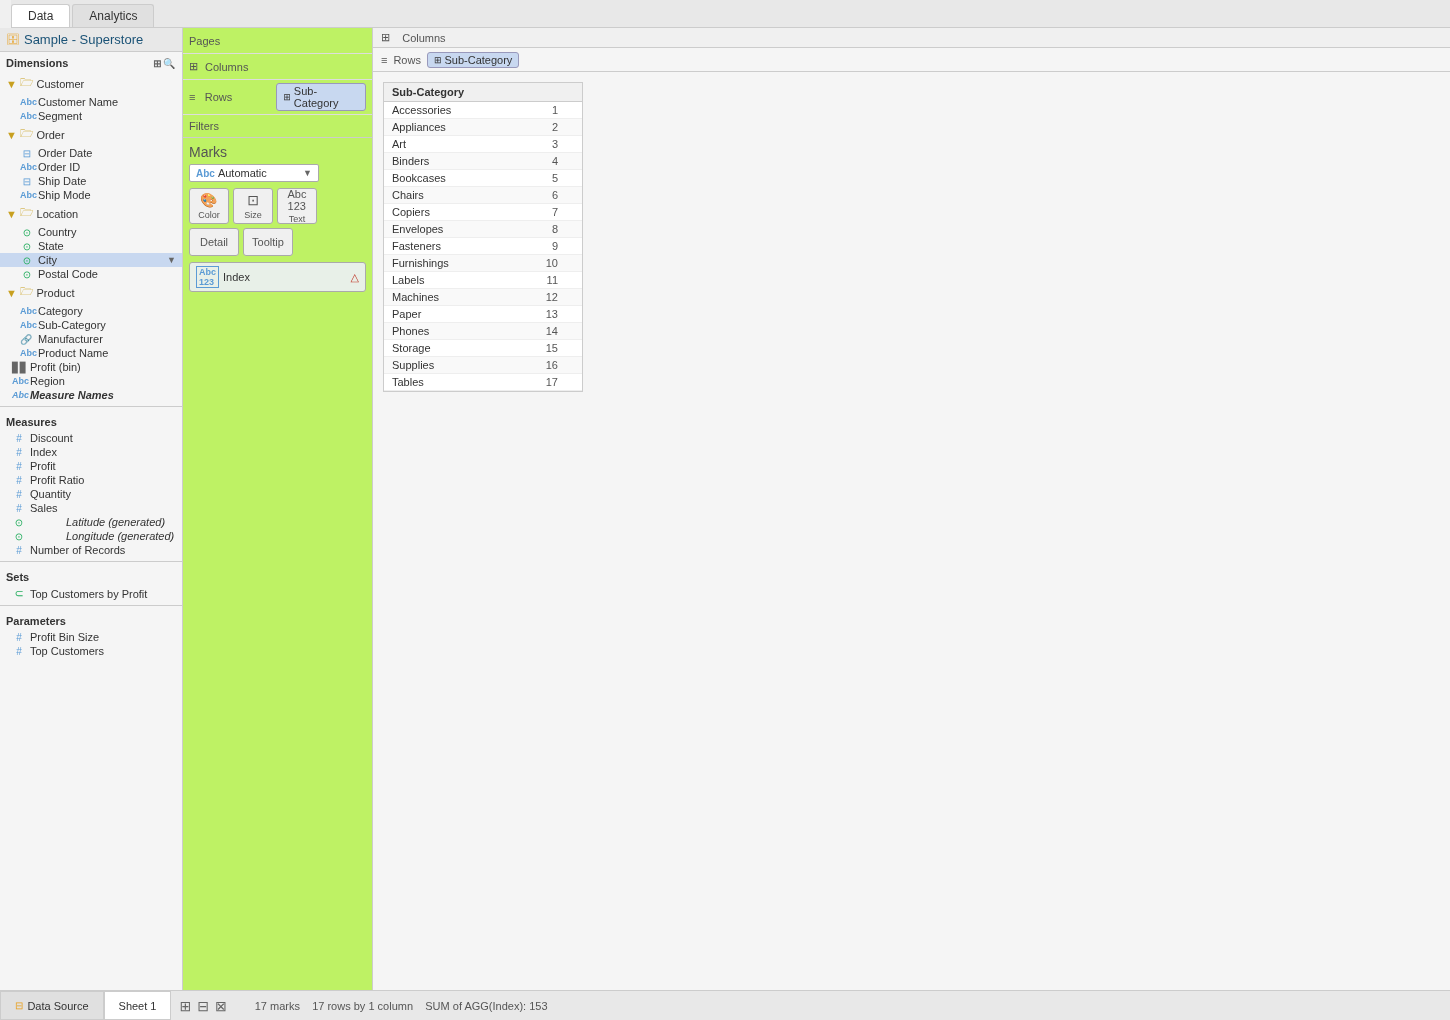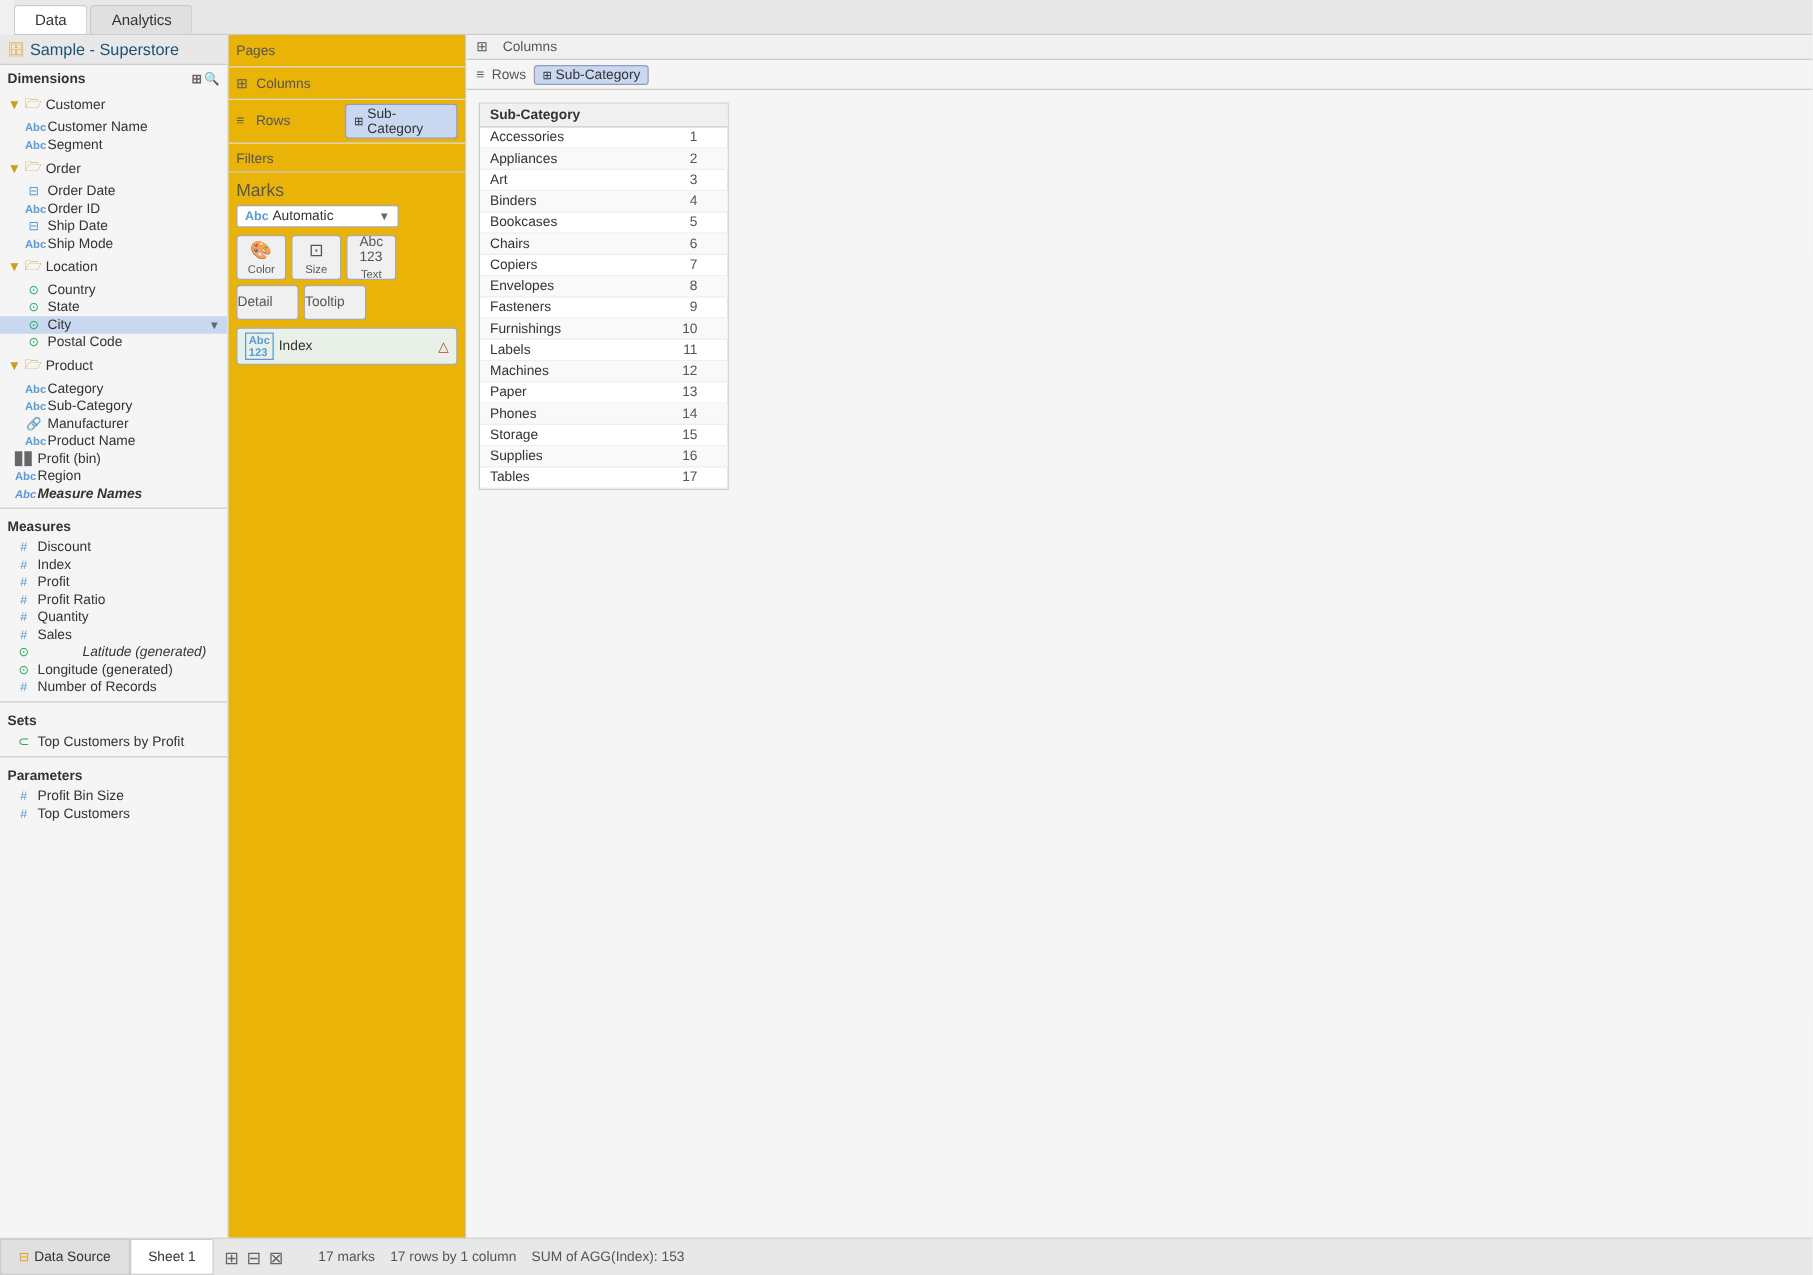--- a/index.html
+++ b/index.html
@@ -32,36 +32,36 @@
     .indented { padding-left: 20px; }
     .sidebar-scroll { overflow-y: auto; flex: 1; }
     .section-divider { border-top: 1px solid #ccc; margin: 4px 0; }
     .sidebar-section-icons { display: flex; gap: 2px; }
     .sidebar-section-icons span { cursor: pointer; font-size: 10px; color: #666; }
 
     
     .center-area { display: flex; flex: 1; flex-direction: row; }
 
     
-    .shelves-panel { width: 190px; background: #eab308; border-right: 1px solid #ccc; display: flex; flex-direction: column; }
+    .shelves-panel { width: 190px; background: #bef264; border-right: 1px solid #ccc; display: flex; flex-direction: column; }
     .shelves-row { display: flex; align-items: center; padding: 3px 6px; border-bottom: 1px solid #ddd; gap: 4px; font-size: 11px; min-height: 26px; }
     .shelves-label { font-weight: 500; color: #555; width: 70px; }
     .shelves-pill { background: #c8d8f0; border: 1px solid #99b; border-radius: 3px; padding: 1px 6px; font-size: 11px; display: flex; align-items: center; gap: 3px; }
     .shelves-pill .pill-icon { font-size: 9px; color: #333; }
     .filters-section { padding: 4px 6px; }
     .filters-label { font-size: 11px; font-weight: 500; color: #555; }
     .marks-section { padding: 6px; border-top: 1px solid #ccc; }
     .marks-label { font-size: 14px; font-weight: 400; color: #555; margin-bottom: 4px; }
     .marks-dropdown { display: flex; align-items: center; border: 1px solid #aaa; background: #fff; padding: 2px 6px; border-radius: 2px; font-size: 11px; width: 130px; cursor: pointer; }
     .marks-dropdown .abc-prefix { color: #5b9bd5; font-weight: bold; font-size: 10px; margin-right: 3px; }
     .marks-buttons { display: flex; gap: 4px; margin-top: 6px; flex-wrap: wrap; }
     .mark-btn { border: 1px solid #aaa; background: #f0f0f0; border-radius: 3px; width: 40px; height: 36px; display: flex; flex-direction: column; align-items: center; justify-content: center; cursor: pointer; font-size: 9px; color: #555; gap: 2px; }
     .mark-btn .btn-icon { font-size: 14px; }
     .marks-row2 { display: flex; gap: 4px; margin-top: 4px; }
-    .mark-btn2 { border: 1px solid #aaa; background: #f0f0f0; border-radius: 3px; width: 50px; height: 28px; display: flex; align-items: center; justify-content: flex-start; cursor: pointer; font-size: 11px; color: #555; }
+    .mark-btn2 { border: 1px solid #aaa; background: #f0f0f0; border-radius: 3px; width: 50px; height: 28px; display: flex; align-items: center; justify-content: center; cursor: pointer; font-size: 11px; color: #555; }
     .index-pill { display: flex; align-items: center; gap: 4px; margin-top: 6px; padding: 3px 6px; background: #e8f0e8; border: 1px solid #aaa; border-radius: 3px; font-size: 11px; cursor: pointer; }
     .index-pill .abc-tag { font-size: 9px; color: #5b9bd5; font-weight: bold; border: 1px solid #5b9bd5; padding: 0 2px; }
     .index-pill .delta { color: #c0392b; margin-left: auto; font-size: 11px; }
 
     
     .canvas-area { flex: 1; background: #f5f5f5; display: flex; flex-direction: column; }
     .canvas-toolbar { display: flex; align-items: center; padding: 3px 8px; border-bottom: 1px solid #ccc; background: #f0f0f0; gap: 12px; }
     .canvas-shelf { display: flex; align-items: center; padding: 2px 8px; border-bottom: 1px solid #ccc; min-height: 24px; gap: 6px; }
     .canvas-content { flex: 1; padding: 10px; display: flex; align-items: flex-start; justify-content: flex-start; }
     .table-container { background: #fff; border: 1px solid #ccc; min-width: 200px; }
@@ -239,21 +239,21 @@
       <div class="sidebar-item">
         <span class="icon hash">#</span>
         <span>Sales</span>
       </div>
       <div class="sidebar-item">
         <span class="icon globe">⊙</span>
         <span style="font-style:italic;margin-left:36px;">Latitude (generated)</span>
       </div>
       <div class="sidebar-item">
         <span class="icon globe">⊙</span>
-        <span style="">Longitude (generated)</span>
+        <span style="font-style:italic;margin-left:36px;">Longitude (generated)</span>
       </div>
       <div class="sidebar-item">
         <span class="icon hash">#</span>
         <span>Number of Records</span>
       </div>
 
       <div class="section-divider"></div>
 
       <div class="sidebar-section-label">
         <span>Sets</span>

